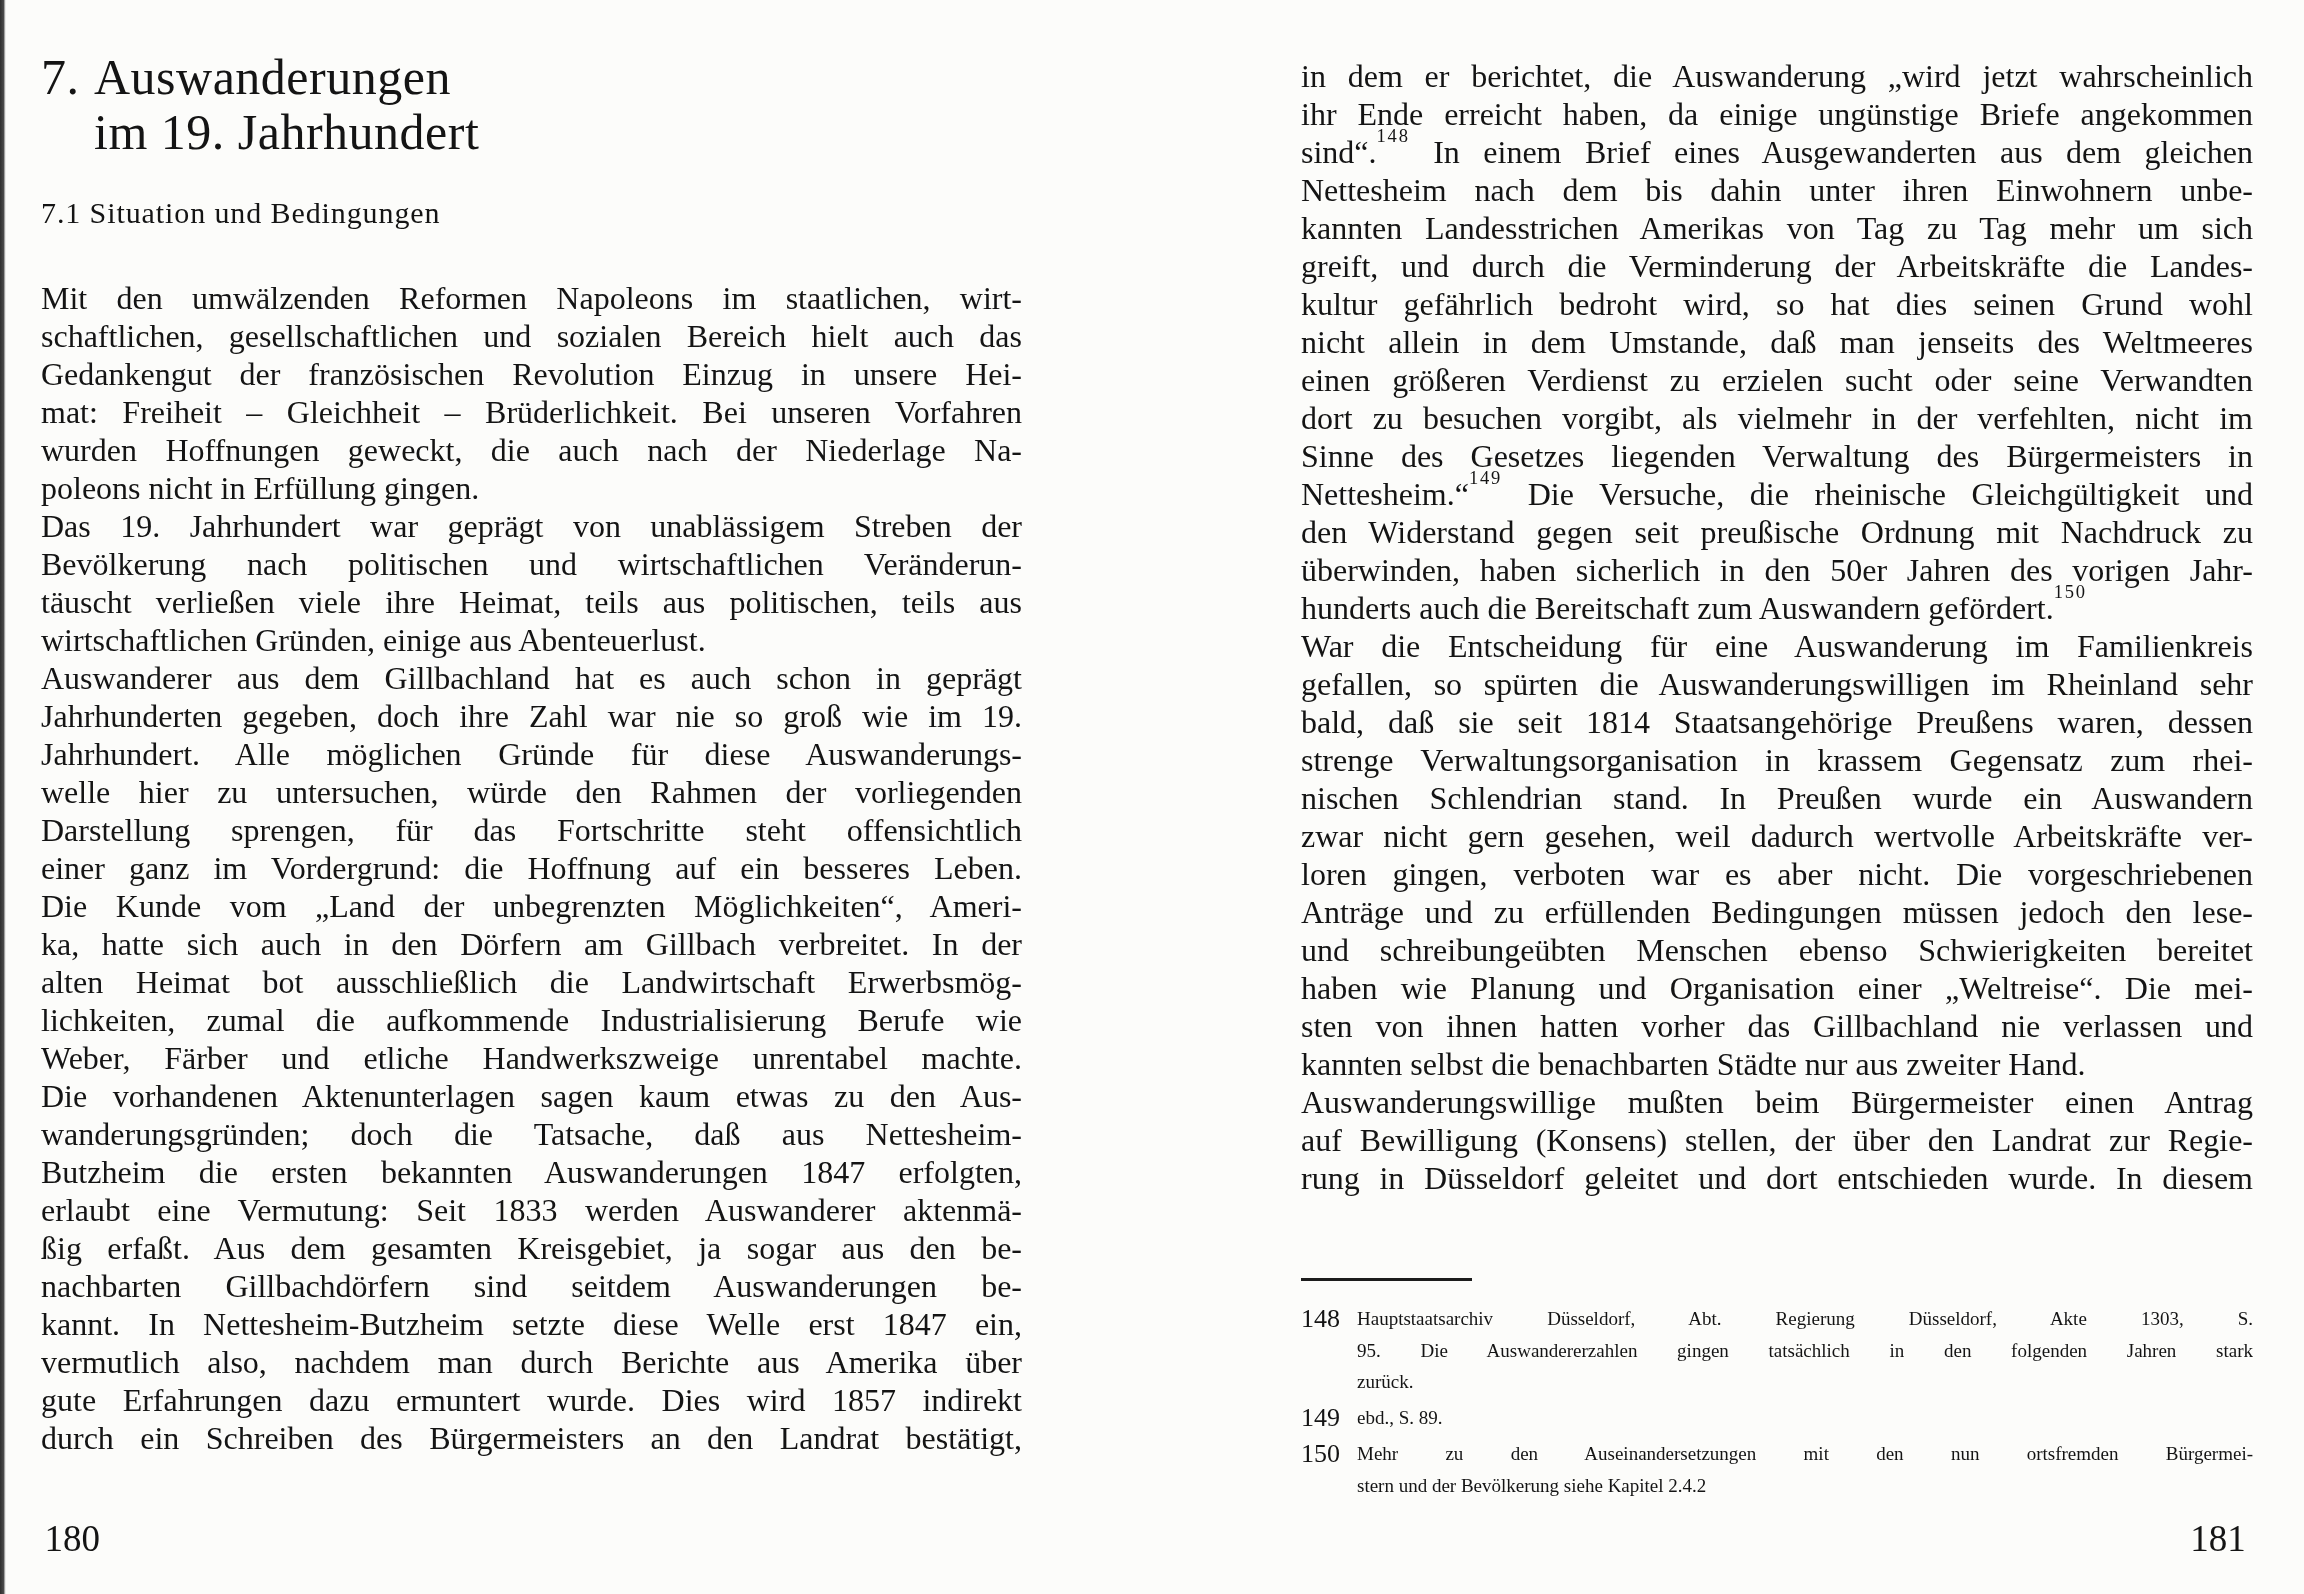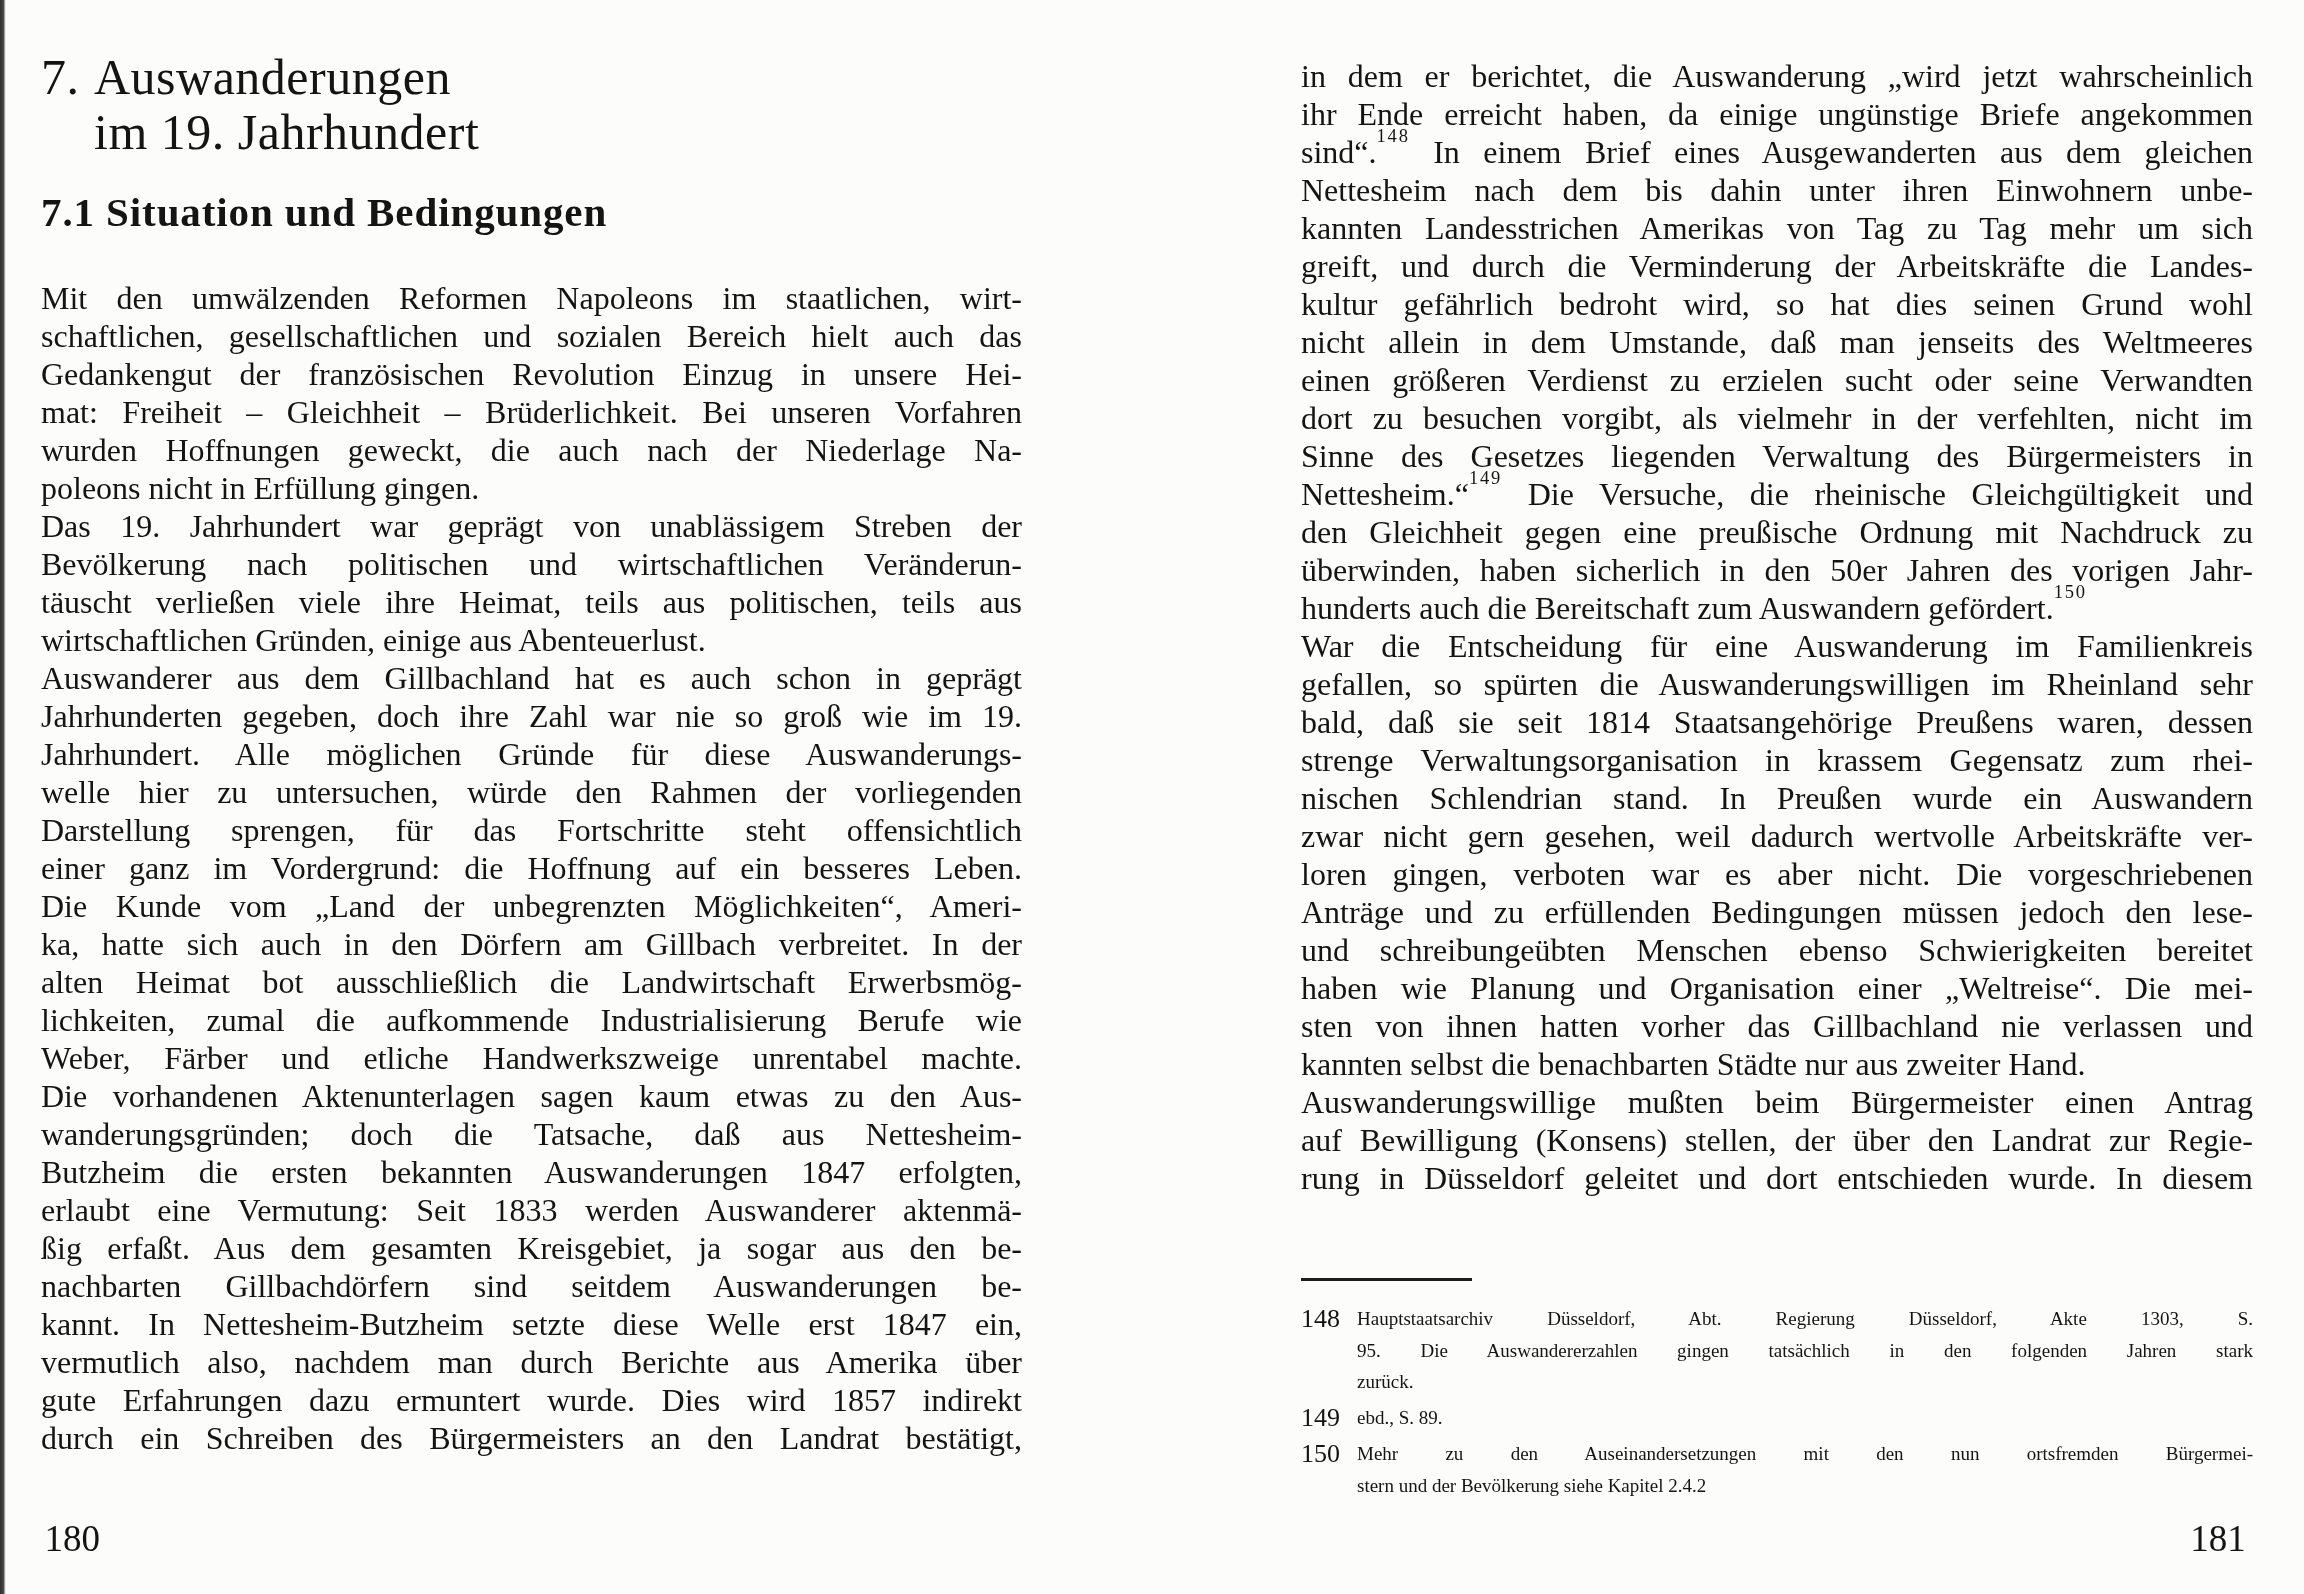--- a/index.html
+++ b/index.html
@@ -37,23 +37,23 @@
     line-height: 55px;
     font-weight: 400;
     letter-spacing: 0.5px;
     white-space: nowrap;
   }
   .ch-num { flex: 0 0 53px; }
 
   .section-heading {
     position: absolute;
     left: 0; top: 189px;
-    font-size: 41px;
+    font-size: 30px;
     line-height: 47px;
-    font-weight: 700;
+    font-weight: 400;
     letter-spacing: 0.9px;
     white-space: nowrap;
   }
 
   .body-text { position: absolute; left: 0; width: 100%; }
   .body-left  { top: 279px; }
   .body-right { top: 57px; }
 
   .bline {
     font-size: 32px;
@@ -168,21 +168,21 @@
         <div class="bline">sind“.<sup class="fnref">148</sup> In einem Brief eines Ausgewanderten aus dem gleichen</div>
         <div class="bline">Nettesheim nach dem bis dahin unter ihren Einwohnern unbe-</div>
         <div class="bline">kannten Landesstrichen Amerikas von Tag zu Tag mehr um sich</div>
         <div class="bline">greift, und durch die Verminderung der Arbeitskräfte die Landes-</div>
         <div class="bline">kultur gefährlich bedroht wird, so hat dies seinen Grund wohl</div>
         <div class="bline">nicht allein in dem Umstande, daß man jenseits des Weltmeeres</div>
         <div class="bline">einen größeren Verdienst zu erzielen sucht oder seine Verwandten</div>
         <div class="bline">dort zu besuchen vorgibt, als vielmehr in der verfehlten, nicht im</div>
         <div class="bline">Sinne des Gesetzes liegenden Verwaltung des Bürgermeisters in</div>
         <div class="bline">Nettesheim.“<sup class="fnref">149</sup> Die Versuche, die rheinische Gleichgültigkeit und</div>
-        <div class="bline">den Gleichheit gegen eine preußische Ordnung mit Nachdruck zu</div>
+        <div class="bline">den Widerstand gegen seit preußische Ordnung mit Nachdruck zu</div>
         <div class="bline">überwinden, haben sicherlich in den 50er Jahren des vorigen Jahr-</div>
         <div class="bline end">hunderts auch die Bereitschaft zum Auswandern gefördert.<sup class="fnref">150</sup></div>
         <div class="bline">War die Entscheidung für eine Auswanderung im Familienkreis</div>
         <div class="bline">gefallen, so spürten die Auswanderungswilligen im Rheinland sehr</div>
         <div class="bline">bald, daß sie seit 1814 Staatsangehörige Preußens waren, dessen</div>
         <div class="bline">strenge Verwaltungsorganisation in krassem Gegensatz zum rhei-</div>
         <div class="bline">nischen Schlendrian stand. In Preußen wurde ein Auswandern</div>
         <div class="bline">zwar nicht gern gesehen, weil dadurch wertvolle Arbeitskräfte ver-</div>
         <div class="bline">loren gingen, verboten war es aber nicht. Die vorgeschriebenen</div>
         <div class="bline">Anträge und zu erfüllenden Bedingungen müssen jedoch den lese-</div>

